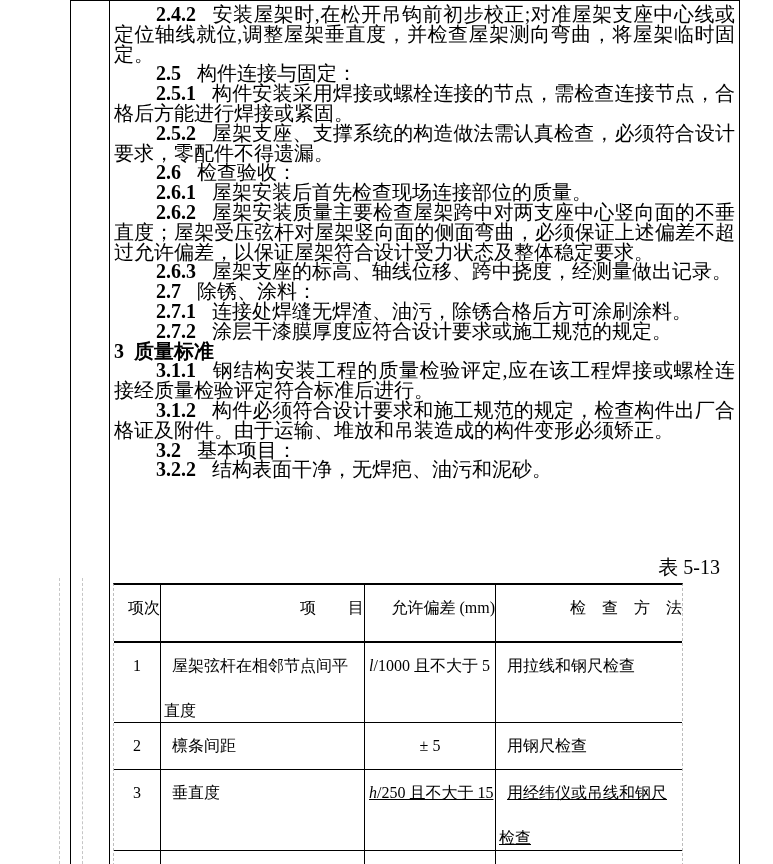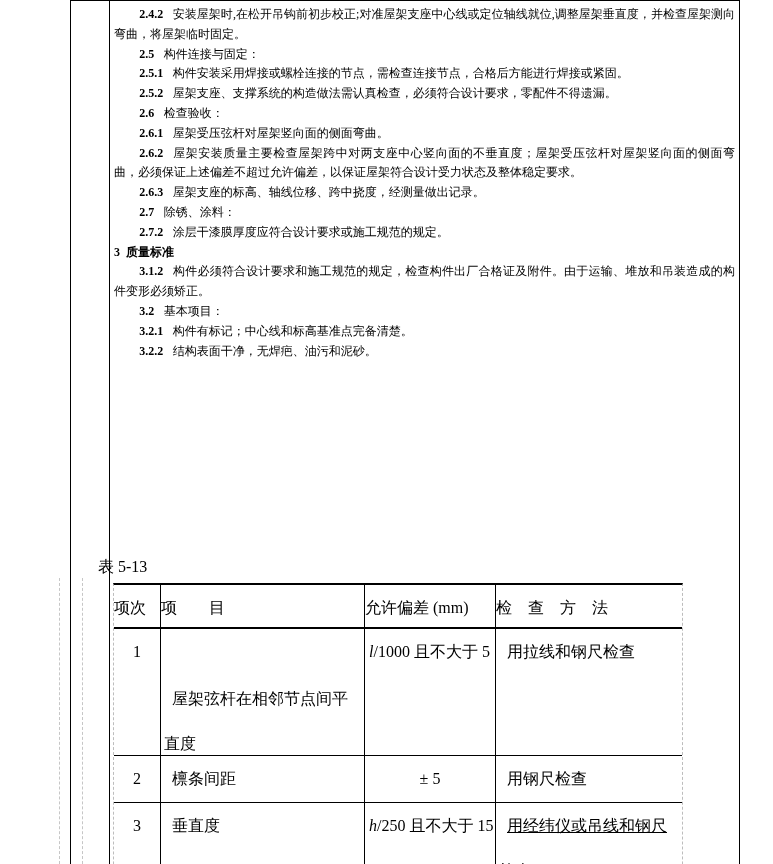--- a/index.html
+++ b/index.html
@@ -6,43 +6,43 @@
   body{
     width:773px;height:864px;background:#ffffff;overflow:hidden;position:relative;
     font-family:"Liberation Serif","DejaVu Serif",serif;color:#000;
   }
   .vline{position:absolute;top:0;height:864px;width:1px;background:#000;}
   .vline-right{position:absolute;top:0;height:864px;width:1px;background:#000;}
   .hline-top{position:absolute;top:0;left:70px;width:670px;height:1px;background:#000;}
   .dashedline{position:absolute;width:0;border-left:1px dashed #c6c6c6;}
   .content{position:absolute;left:114px;top:5px;width:621px;}
   .para{
-    margin:0;font-size:12px;line-height:19.8px;text-align:justify;
+    margin:0;font-size:20px;line-height:19.8px;text-align:justify;
     text-indent:2.1em;word-break:break-all;
   }
   .para .num{font-weight:bold;margin-right:0.8em;font-family:"Liberation Serif","DejaVu Serif",serif;}
   .para.heading{text-indent:0;font-weight:bold;}
   .para.heading .num{margin-right:0.5em;}
   .table-label{
-    position:absolute;left:98px;top:557px;width:620px;box-sizing:border-box;
-    text-align:left;padding-right:14px;font-size:16px;line-height:20px;
+    position:absolute;left:114px;top:557px;width:620px;box-sizing:border-box;
+    text-align:right;padding-right:14px;font-size:20px;line-height:20px;
   }
   table.tbl{
     position:absolute;left:113px;top:583px;width:568px;
     border-collapse:separate;border-spacing:0;table-layout:fixed;
     border-top:2px solid #000;
     border-left:1px dashed #bdbdbd;border-right:1px dashed #bdbdbd;
     font-size:16px;
   }
   .tbl th{font-weight:normal;border-bottom:2px solid #000;padding:0;vertical-align:middle;text-align:center;}
   .tbl td{border-bottom:1px solid #000;padding:0;vertical-align:top;}
   .tbl tr.last td{border-bottom:none;}
   .bR{border-right:1px solid #000;}
   .cellbox{overflow:visible;line-height:45px;}
-  .hbox{line-height:45px;height:42px;text-align:left;}
+  .hbox{line-height:45px;height:56px;text-align:right;}
   .cnum{text-align:center;}
   .txt{padding:0 3px;text-indent:0.5em;word-break:break-all;}
   .tol{padding-left:4px;}
   .tol.center{text-align:center;padding-left:0;}
   .tol i{font-style:italic;}
 </style>
 </head>
 <body>
 
 <div class="hline-top"></div>
@@ -51,29 +51,30 @@
 <div class="vline-right" style="left:739px;"></div>
 <div class="dashedline" style="left:59px;top:578px;height:286px;"></div>
 <div class="dashedline" style="left:82px;top:578px;height:286px;"></div>
 
 <div class="content">
     <p class="para"><b class="num">2.4.2</b><span>安装屋架时,在松开吊钩前初步校正;对准屋架支座中心线或定位轴线就位,调整屋架垂直度，并检查屋架测向弯曲，将屋架临时固定。</span></p>
     <p class="para"><b class="num">2.5</b><span>构件连接与固定：</span></p>
     <p class="para"><b class="num">2.5.1</b><span>构件安装采用焊接或螺栓连接的节点，需检查连接节点，合格后方能进行焊接或紧固。</span></p>
     <p class="para"><b class="num">2.5.2</b><span>屋架支座、支撑系统的构造做法需认真检查，必须符合设计要求，零配件不得遗漏。</span></p>
     <p class="para"><b class="num">2.6</b><span>检查验收：</span></p>
-    <p class="para"><b class="num">2.6.1</b><span>屋架受压弦杆对屋架竖向面的侧面弯曲。</span></p>
+    <p class="para"><b class="num">2.6.1</b><span>屋架安装后首先检查现场连接部位的质量。</span></p>
     <p class="para"><b class="num">2.6.2</b><span>屋架安装质量主要检查屋架跨中对两支座中心竖向面的不垂直度；屋架受压弦杆对屋架竖向面的侧面弯曲，必须保证上述偏差不超过允许偏差，以保证屋架符合设计受力状态及整体稳定要求。</span></p>
     <p class="para"><b class="num">2.6.3</b><span>屋架支座的标高、轴线位移、跨中挠度，经测量做出记录。</span></p>
     <p class="para"><b class="num">2.7</b><span>除锈、涂料：</span></p>
+    <p class="para"><b class="num">2.7.1</b><span>连接处焊缝无焊渣、油污，除锈合格后方可涂刷涂料。</span></p>
     <p class="para"><b class="num">2.7.2</b><span>涂层干漆膜厚度应符合设计要求或施工规范的规定。</span></p>
     <p class="para heading"><b class="num">3</b><span>质量标准</span></p>
+    <p class="para"><b class="num">3.1.1</b><span>钢结构安装工程的质量检验评定,应在该工程焊接或螺栓连接经质量检验评定符合标准后进行。</span></p>
     <p class="para"><b class="num">3.1.2</b><span>构件必须符合设计要求和施工规范的规定，检查构件出厂合格证及附件。由于运输、堆放和吊装造成的构件变形必须矫正。</span></p>
     <p class="para"><b class="num">3.2</b><span>基本项目：</span></p>
-    <p class="para"><b class="num">3.2.1</b><span>构件有标记；中心线和标高基准点完备清楚。</span></p>
     <p class="para"><b class="num">3.2.2</b><span>结构表面干净，无焊疤、油污和泥砂。</span></p>
   </div>
 
 <div class="table-label">表 5-13</div>
 
 <table class="tbl">
   <colgroup>
     <col style="width:47px">
     <col style="width:204px">
     <col style="width:131px">
@@ -94,21 +95,21 @@
           <div class="cellbox hbox">检　查　方　法</div>
         </th>
       </tr>
   </thead>
   <tbody>
       <tr>
         <td class="bR">
           <div class="cellbox cnum" style="height: 79px;">1</div>
         </td>
         <td class="bR">
-          <div class="cellbox txt" style="height: 79px; margin-top: 47px;">屋架弦杆在相邻节点间平直度</div>
+          <div class="cellbox txt" style="height: 79px;">屋架弦杆在相邻节点间平直度</div>
         </td>
         <td class="bR">
           <div class="cellbox tol" style="height: 79px;"><i>l</i><span>/1000 且不大于 5</span></div>
         </td>
         <td class="">
           <div class="cellbox txt" style="height: 79px;">用拉线和钢尺检查</div>
         </td>
       </tr>
       <tr>
         <td class="bR">
@@ -125,21 +126,21 @@
         </td>
       </tr>
       <tr>
         <td class="bR">
           <div class="cellbox cnum" style="height: 80px;">3</div>
         </td>
         <td class="bR">
           <div class="cellbox txt" style="height: 80px;">垂直度</div>
         </td>
         <td class="bR">
-          <div class="cellbox tol" style="height: 80px;"><i>h</i><span>/250 且不大于 15</span></div>
+          <div class="cellbox tol" style="height: 80px; text-decoration: underline;"><i>h</i><span>/250 且不大于 15</span></div>
         </td>
         <td class="">
           <div class="cellbox txt" style="height: 80px; text-decoration: underline;">用经纬仪或吊线和钢尺检查</div>
         </td>
       </tr>
       <tr class="last">
         <td class="bR">
           <div class="cellbox cnum" style="height: 55px;">4</div>
         </td>
         <td class="bR">

